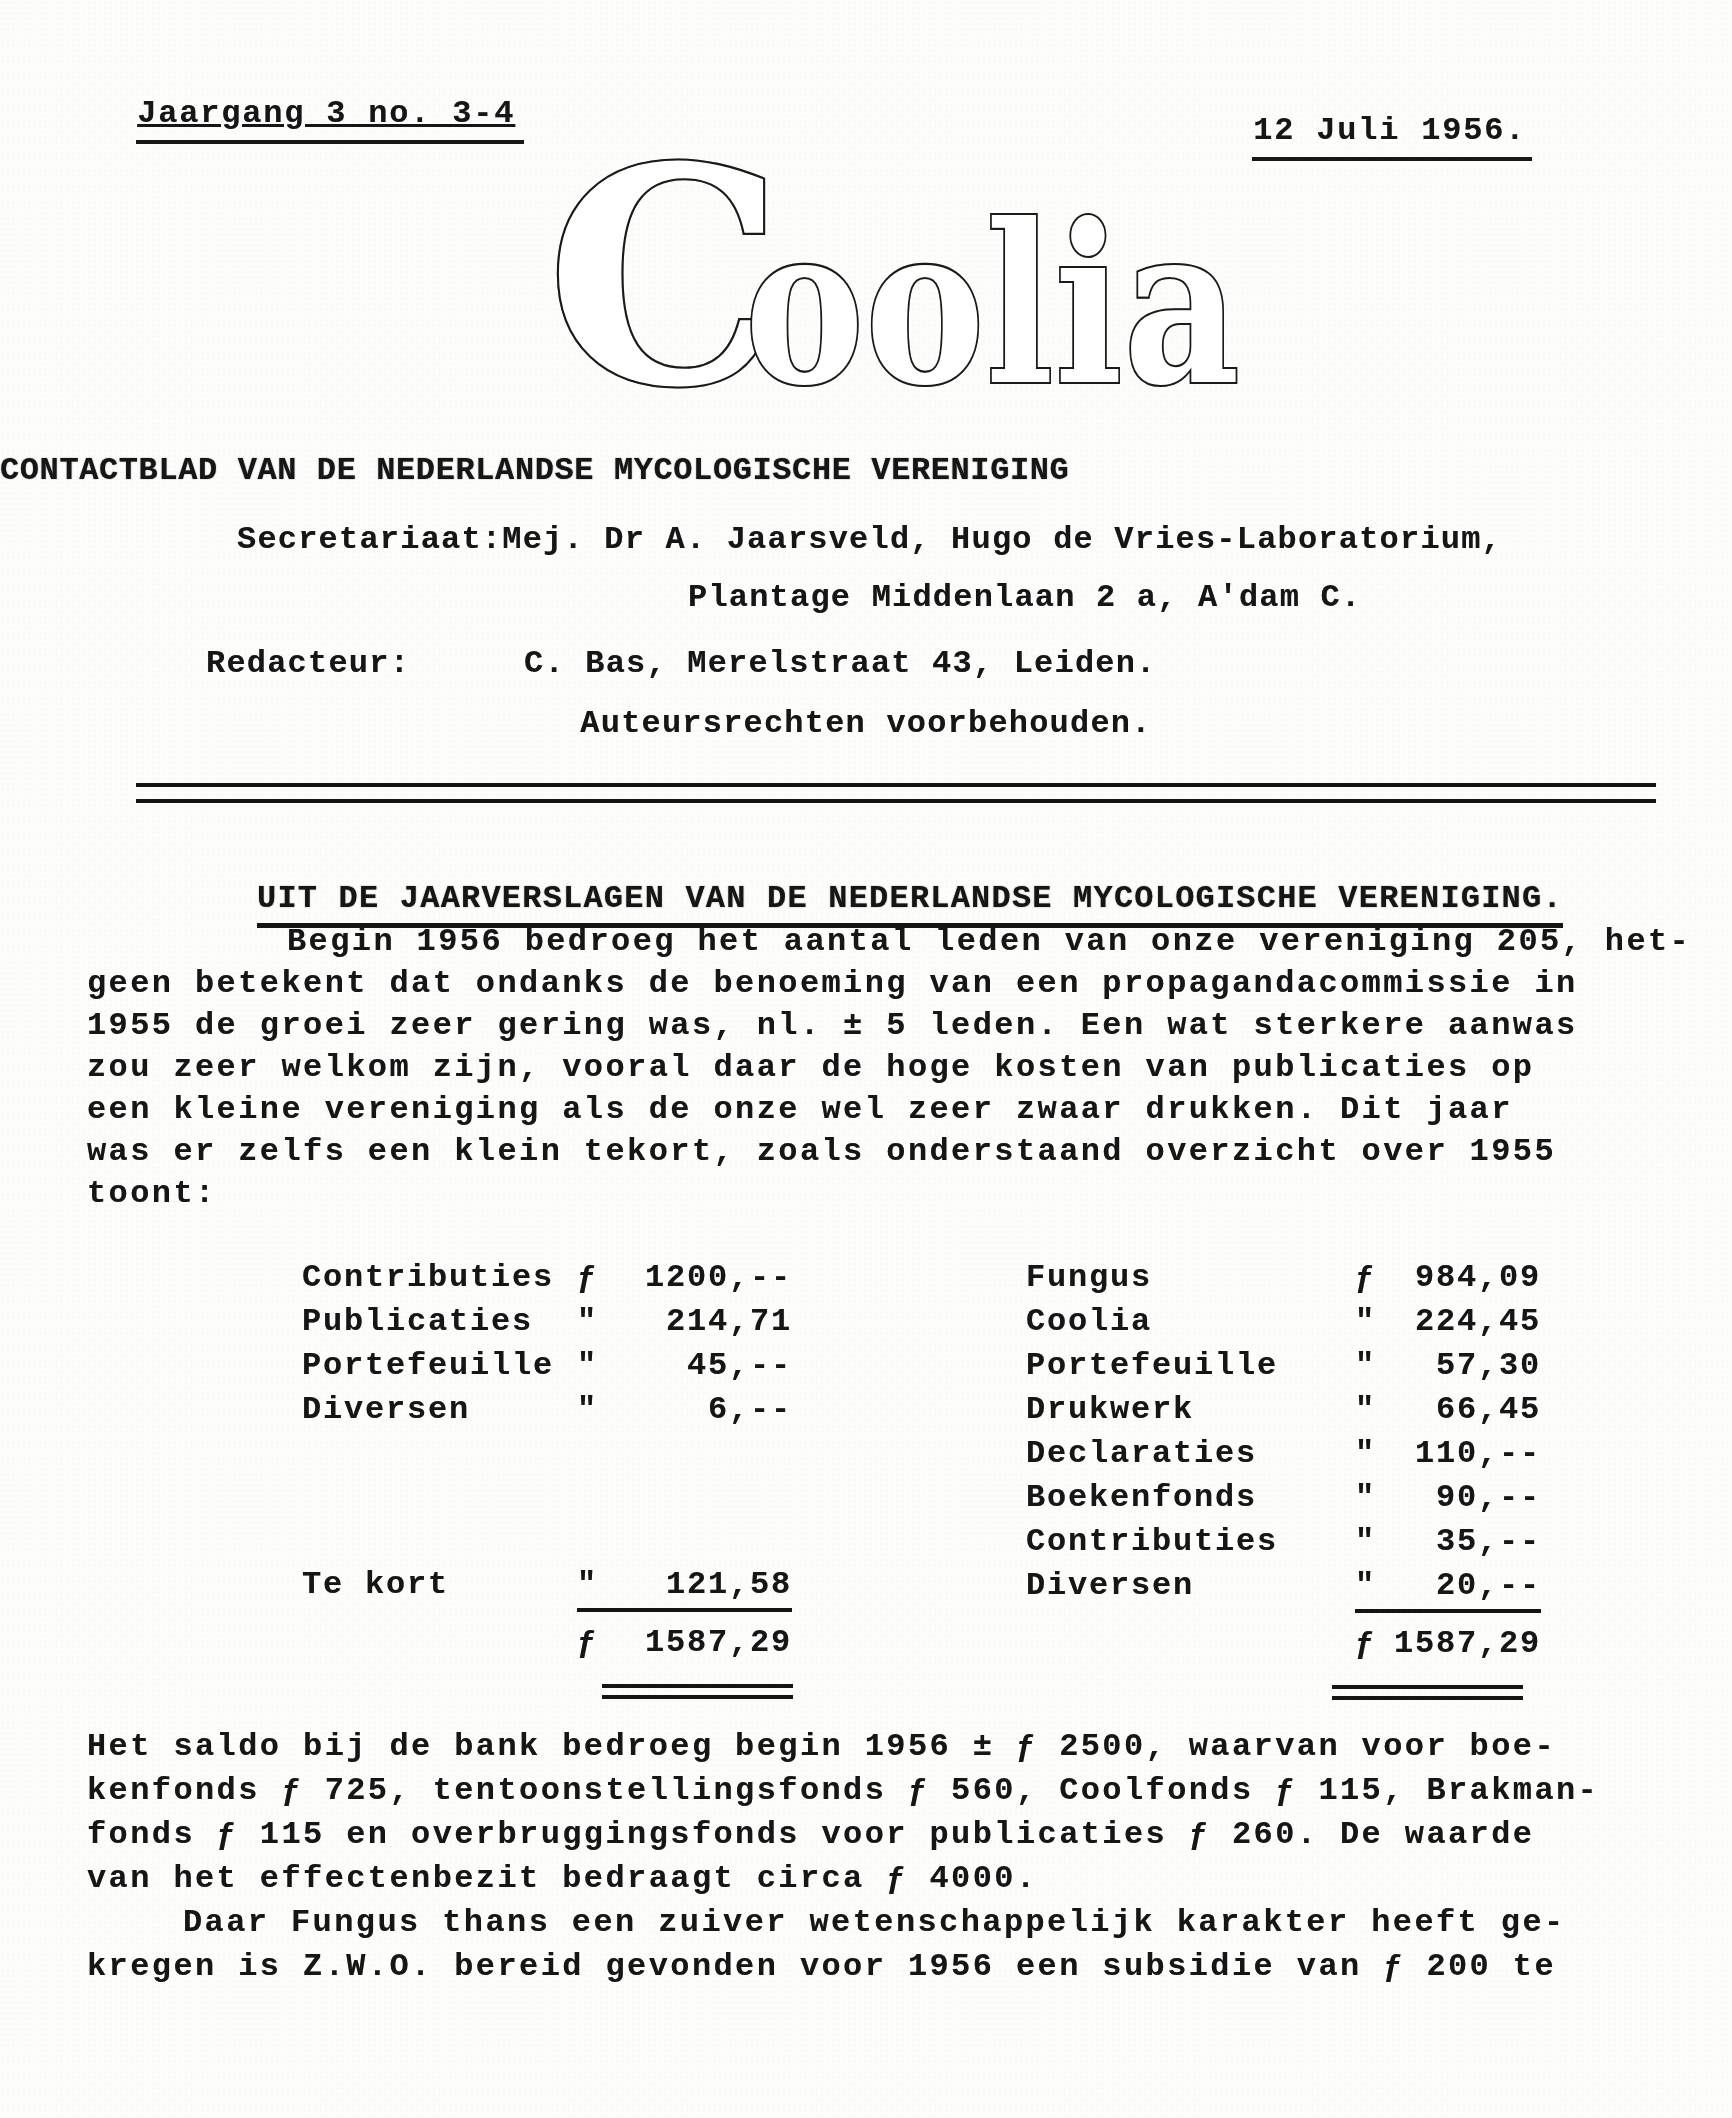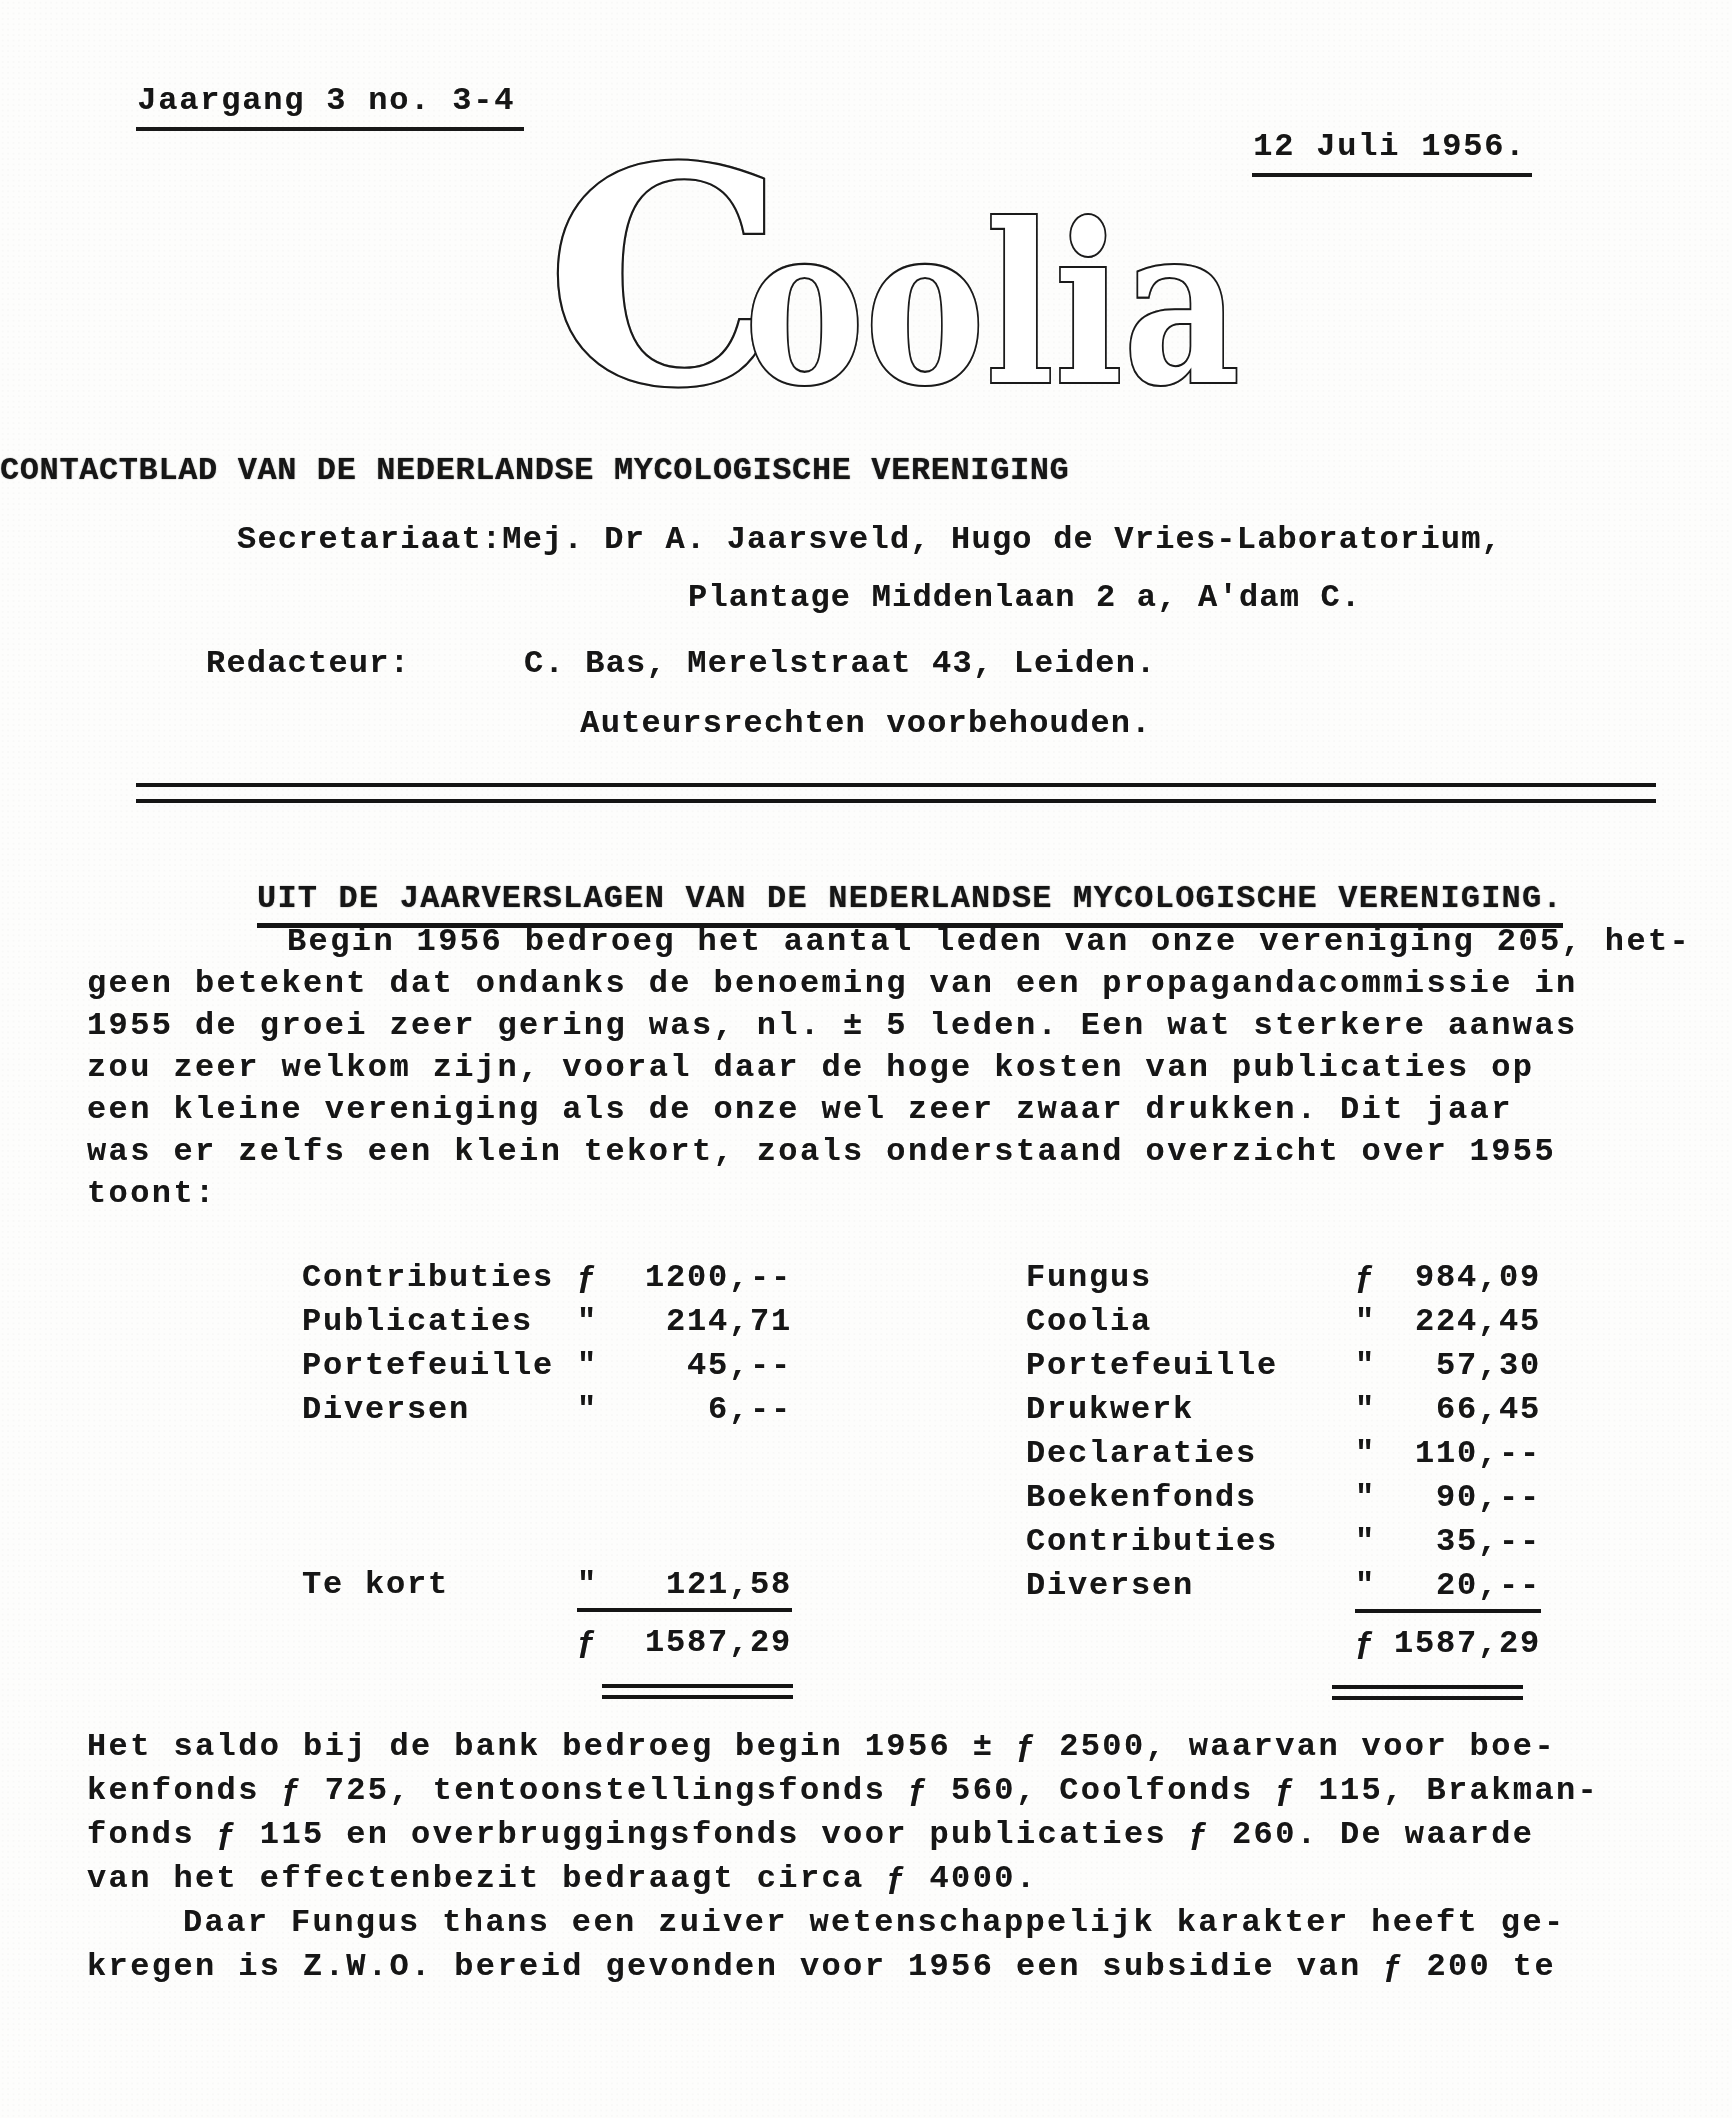--- a/index.html
+++ b/index.html
@@ -18,31 +18,31 @@
     color: #161616;
     font-size: 32px;
     font-weight: 700;
     letter-spacing: 2.4px;
     text-shadow: 0 0 0.6px rgba(25,25,25,0.45);
     overflow: hidden;
   }
   .abs { position: absolute; white-space: nowrap; }
 
   .issue {
-    left: 136px; top: 82px;
+    left: 136px; top: 95px;
     border-bottom: 4.2px solid #181818;
     padding: 0 8.4px 8.4px 1.2px;
     letter-spacing: 1.8px;
+    text-decoration: underline;
   }
   .date {
     left: 1252px; top: 112px;
     border-bottom: 4.2px solid #181818;
     padding: 0 6px 8.4px 1.2px;
     letter-spacing: 1.8px;
-    margin-top: 16px;
   }
 
   .logo-wrap { left: 546px; top: 142px; width: 715px; height: 263px; }
 
   .subtitle {
     left: 0; top: 452px; width: 100%;
     text-align: left;
     letter-spacing: 0.6px;
     text-shadow: 0 0 1.2px rgba(25,25,25,0.75);
   }

